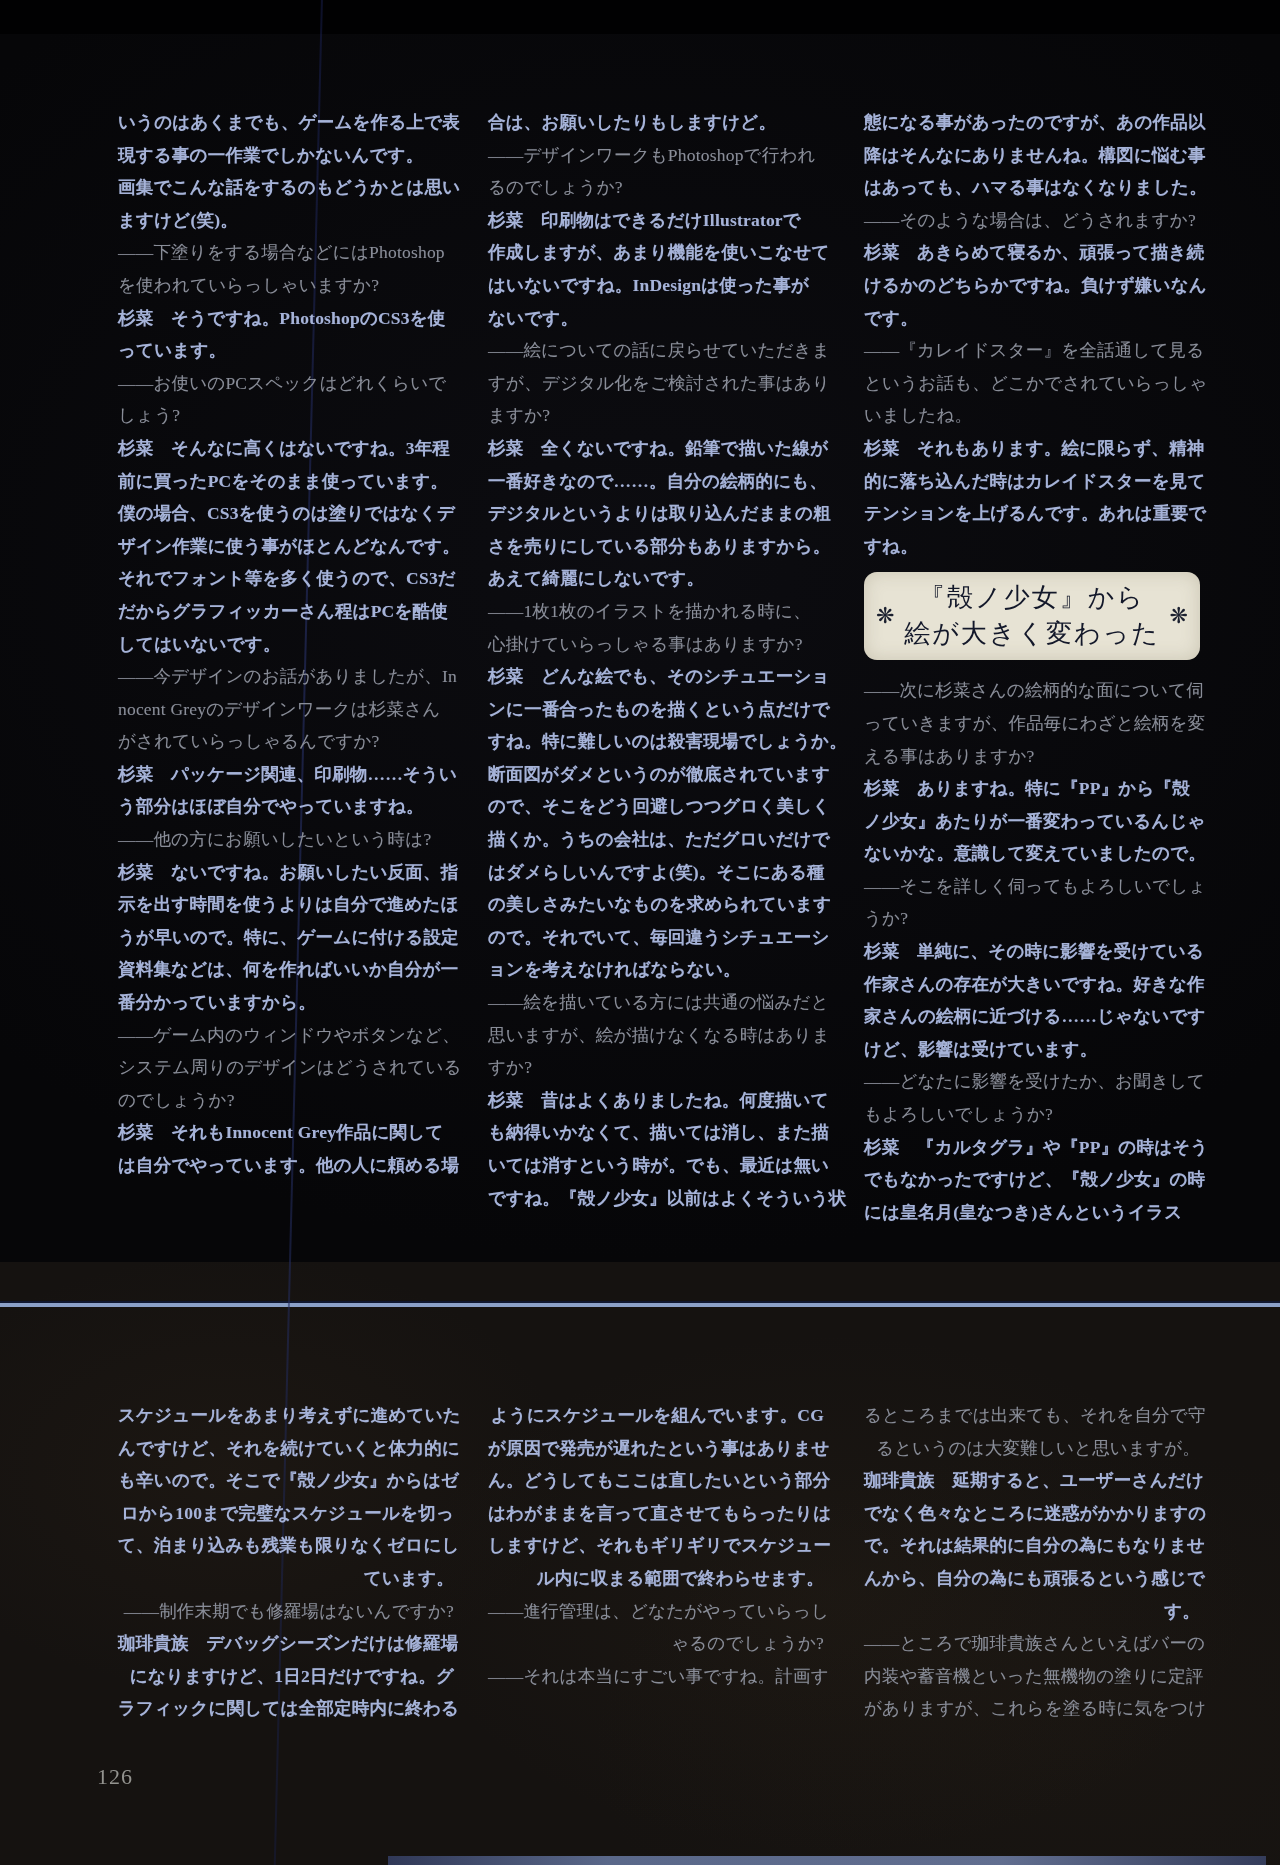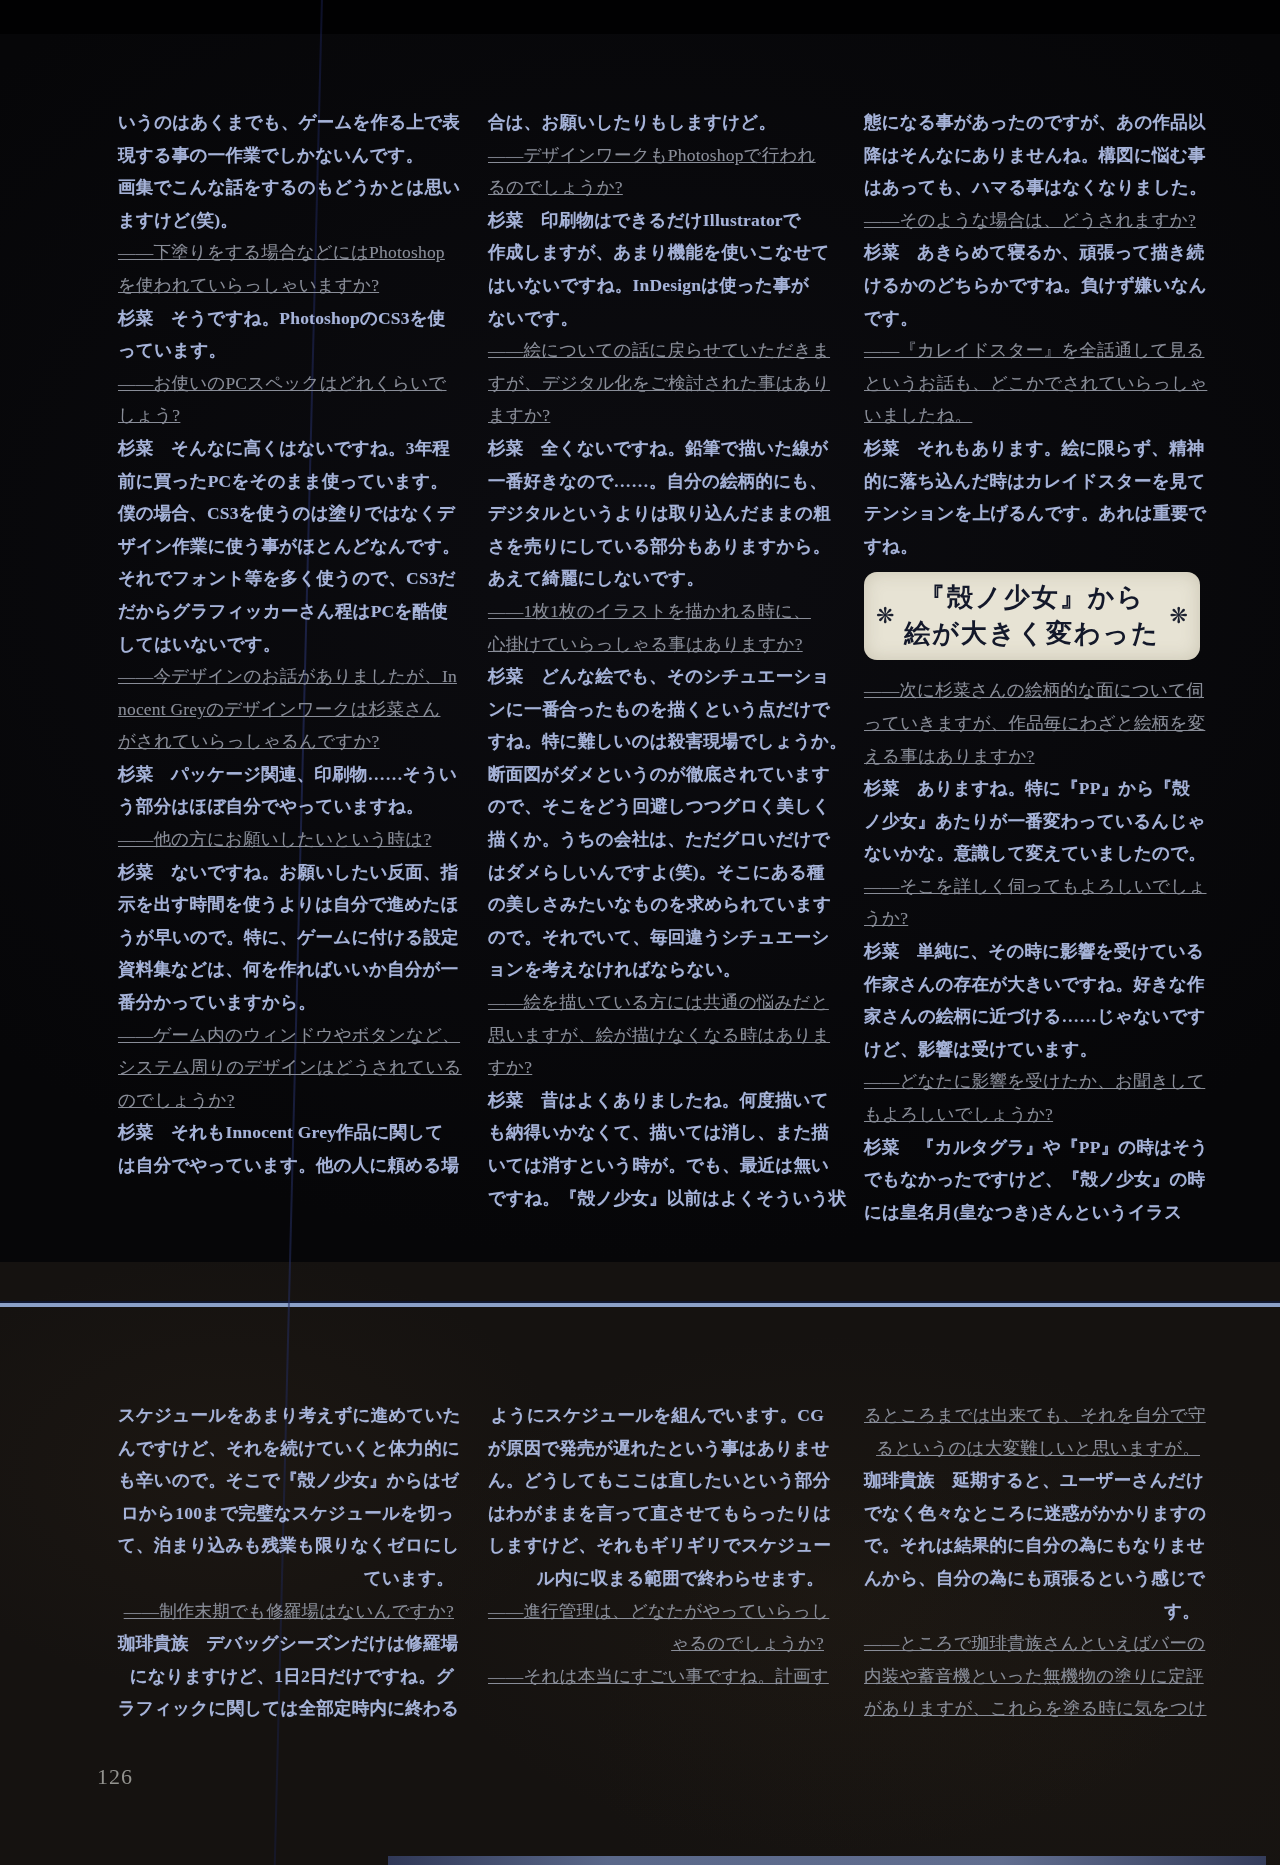--- a/index.html
+++ b/index.html
@@ -25,27 +25,27 @@
   .bottom-edge-strip{position:absolute;left:388px;right:14px;bottom:0;height:9px;
     background:linear-gradient(90deg,#353f64,#66779f 25%,#6e7ea6 70%,#3a4468);opacity:.85;}
 
   .col{position:absolute;width:336px;}
   .col-1{left:118px;} .col-2{left:488px;} .col-3{left:832px;margin-left:32px;}
   .top-col{top:106px;} .bot-col{top:1399px;text-align:right;}
 
   .line{height:32.6px;line-height:32.6px;font-size:17.5px;letter-spacing:.2px;
     white-space:nowrap;}
   .a{color:var(--answer-text,#a6b3d8);font-weight:700;text-shadow:0 0 1px rgba(140,160,215,.35);}
-  .q{color:var(--question-text,#898d98);font-weight:400;text-shadow:0 0 1px rgba(130,133,145,.3);text-decoration:underline;}
+  .q{color:var(--question-text,#898d98);font-weight:400;text-shadow:0 0 1px rgba(130,133,145,.3);}
 
   .heading-box{height:88px;margin:10px 0 14px 0;box-sizing:border-box;
     background:var(--box-bg,#e7e3d4);border-radius:13px;
     display:flex;align-items:center;justify-content:space-between;padding:0 12px;
     box-shadow:inset 0 0 18px rgba(120,110,85,.25);}
-  .box-text{flex:1;text-align:center;color:var(--box-text,#13182a);font-weight:700;}
+  .box-text{flex:1;text-align:center;color:var(--box-text,#13182a);font-weight:400;}
   .box-line{font-size:26px;line-height:36px;letter-spacing:2px;}
   .ornament{font-size:22px;color:#1c2130;flex:0 0 auto;}
 
   .page-number{position:absolute;left:97px;top:1764px;font-size:22px;
     color:#93938f;letter-spacing:1px;}
 </style>
 </head>
 <body>
 
 <div class="page">

